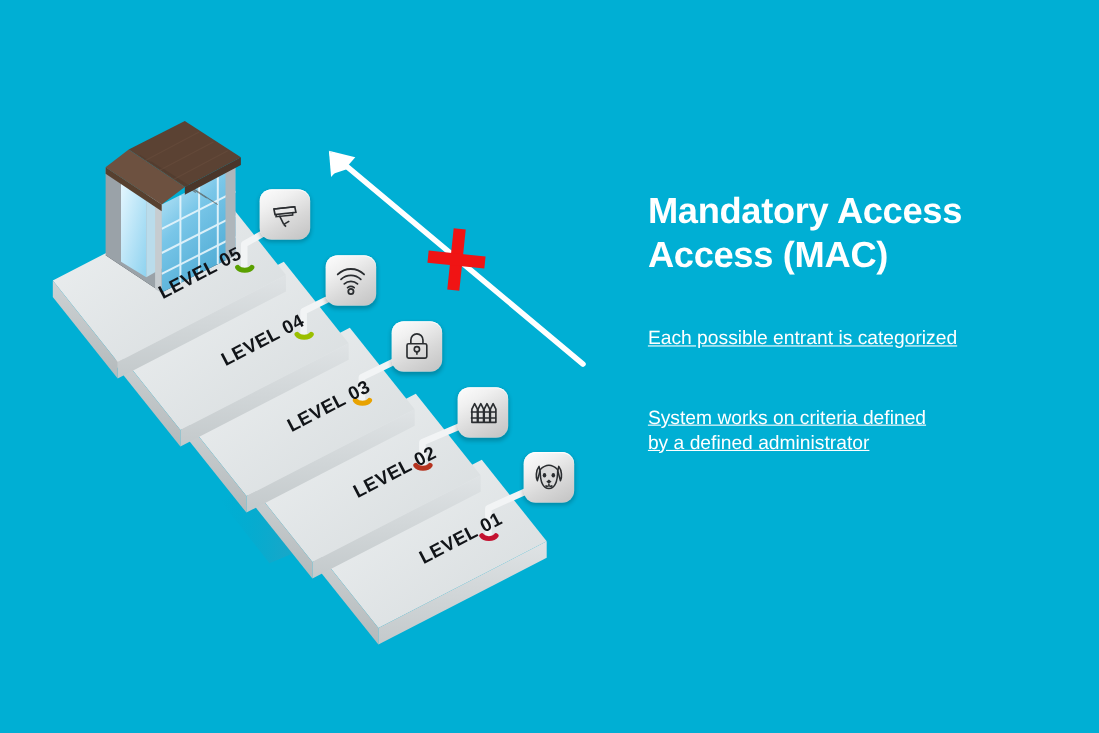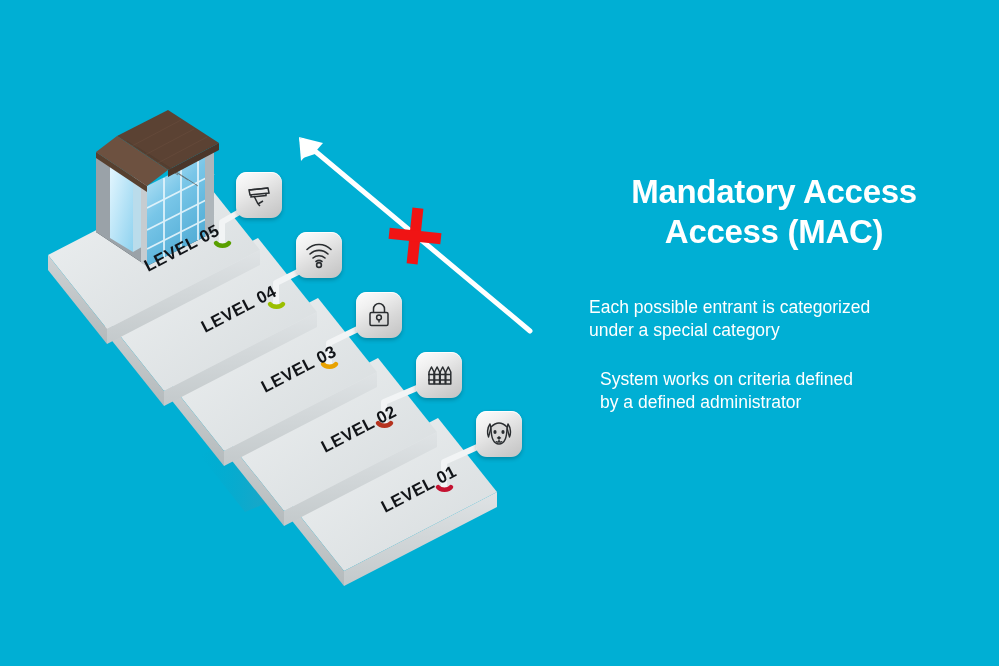--- a/index.html
+++ b/index.html
@@ -30,31 +30,32 @@
   }
   .headline {
     color: #ffffff;
     font-size: 33px;
     line-height: 40px;
     font-weight: bold;
     letter-spacing: -0.3px;
     margin: 0;
     font-family: "Liberation Sans", sans-serif;
   }
-  .headline .hl-line { display: block; text-align: center; }
+  .headline .hl-line { display: block; }
   .para {
     color: #ffffff;
     font-size: 17.5px;
     line-height: 22.5px;
     margin: 0;
     font-family: "Liberation Sans", sans-serif;
+    text-decoration: underline;
   }
   .para .p-line { display: block; }
   .para-1 { position: absolute; left: 0; top: 124px; }
-  .para-2 { position: absolute; left: 11px; top: 196px; }
+  .para-2 { position: absolute; left: 0; top: 196px; }
 
   
   #scene {
     position: absolute;
     left: 0;
     top: 0;
     width: 560px;
     height: 620px;
   }
   #scene svg { display: block; }
@@ -326,21 +327,20 @@
     </g>
   </svg>
 
   <div class="text-panel">
     <h1 class="headline">
       <span class="hl-line">Mandatory Access</span>
       <span class="hl-line">Access (MAC)</span>
     </h1>
     <p class="para para-1">
       <span class="p-line">Each possible entrant is categorized</span>
-      <span class="p-line">under a special category</span>
     </p>
     <p class="para para-2">
       <span class="p-line">System works on criteria defined</span>
       <span class="p-line">by a defined administrator</span>
     </p>
   </div>
 
 </div>
 
 </body></html>

